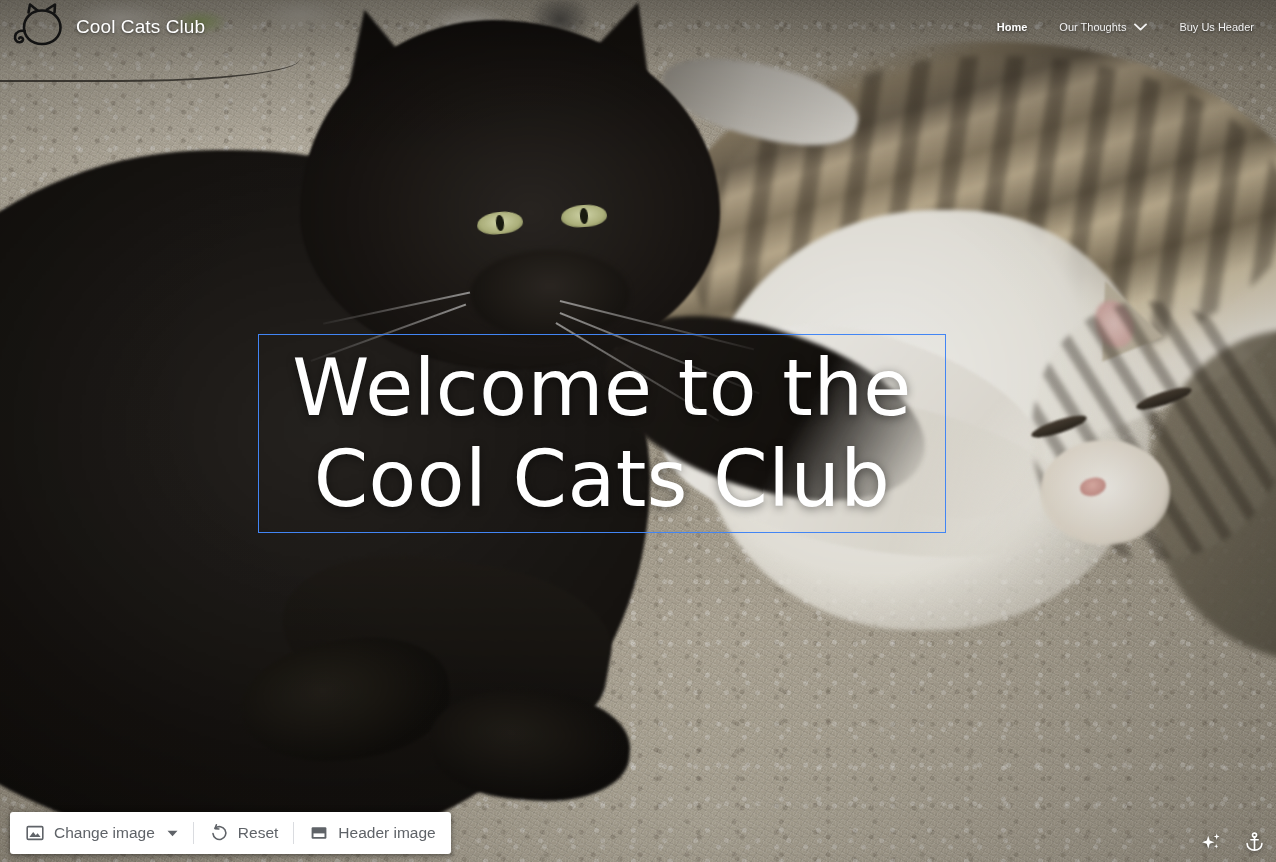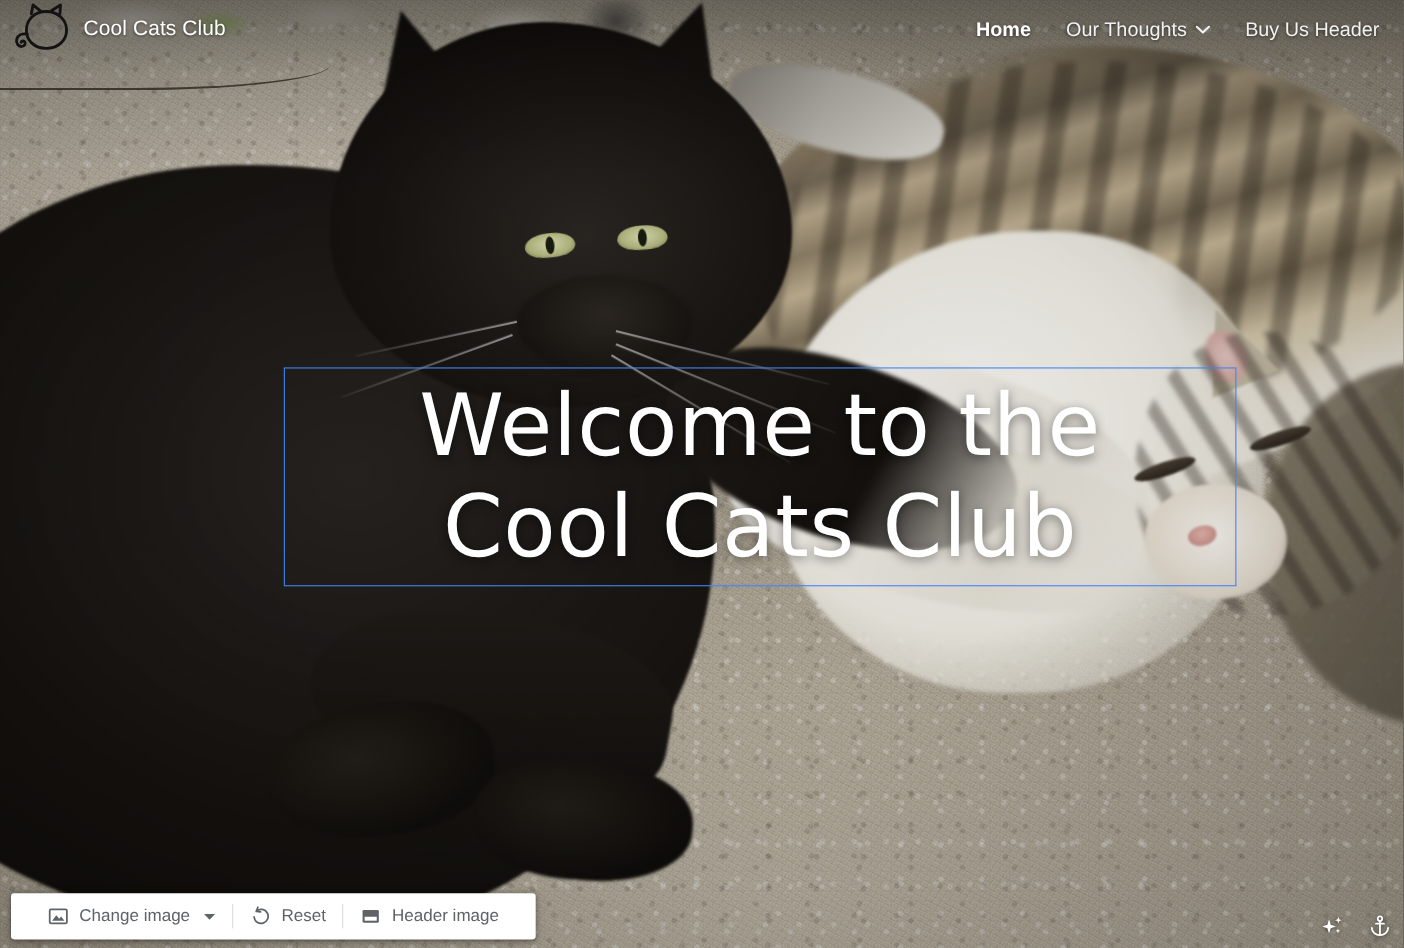--- a/index.html
+++ b/index.html
@@ -382,21 +382,21 @@
     white-space: nowrap;
   }
   .nav {
     margin-left: auto;
     display: flex;
     align-items: center;
     gap: 32px;
   }
   .nav-item {
     color: #f2f2f2;
-    font-size: 18px;
+    font-size: 11px;
     white-space: nowrap;
     text-shadow: 0 1px 3px rgba(0,0,0,.6);
     display: flex;
     align-items: center;
     gap: 8px;
     cursor: pointer;
   }
   .nav-item.active {
     color: #ffffff;
     font-weight: bold;
@@ -405,21 +405,21 @@
     display: inline-block;
     width: 13px;
     height: 8px;
   }
 
   
   .hero-heading-box {
     position: absolute;
     left: 258px;
     top: 334px;
-    width: 866px;
+    width: 688px;
     height: 199px;
     border: 1.5px solid #4285f4;
     box-sizing: border-box;
     z-index: 30;
     display: flex;
     align-items: center;
     justify-content: center;
   }
   .hero-heading {
     color: #ffffff;
@@ -440,21 +440,21 @@
     position: absolute;
     left: 10px;
     bottom: 8px;
     height: 42px;
     background: #ffffff;
     border-radius: 3px;
     box-shadow: 0 1px 4px rgba(0,0,0,.32), 0 2px 10px rgba(0,0,0,.18);
     display: flex;
     align-items: center;
     z-index: 50;
-    padding: 0 22px;
+    padding: 0 4px;
   }
   .tb-btn {
     display: flex;
     align-items: center;
     gap: 9px;
     height: 34px;
     padding: 0 11px;
     border-radius: 2px;
     color: #5f6368;
     font-size: 15.5px;

